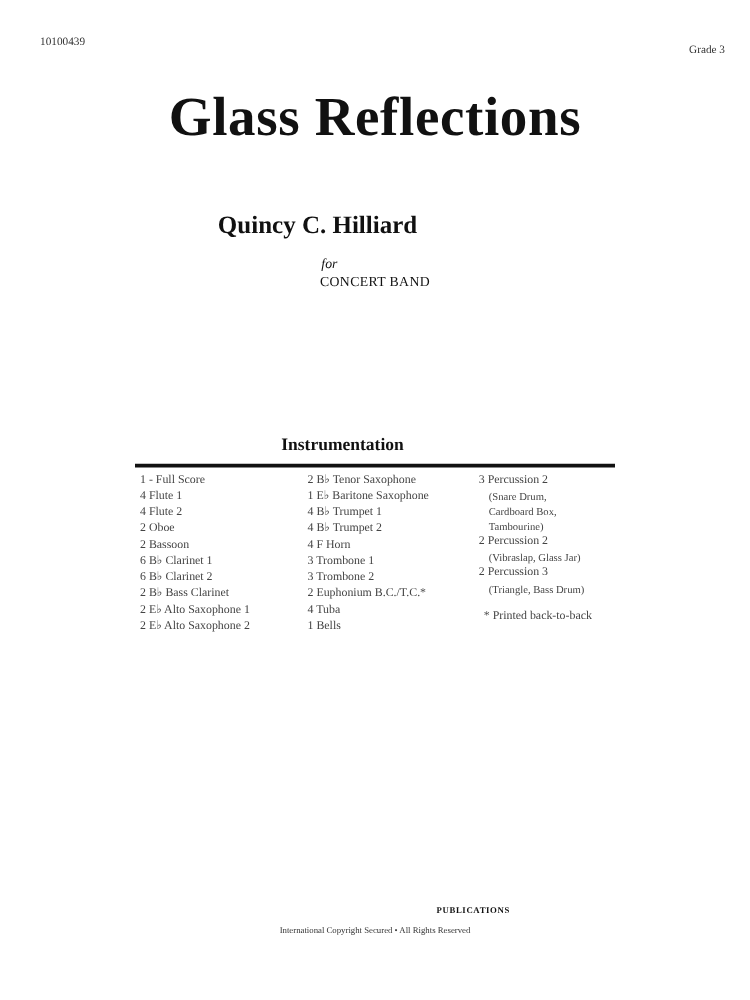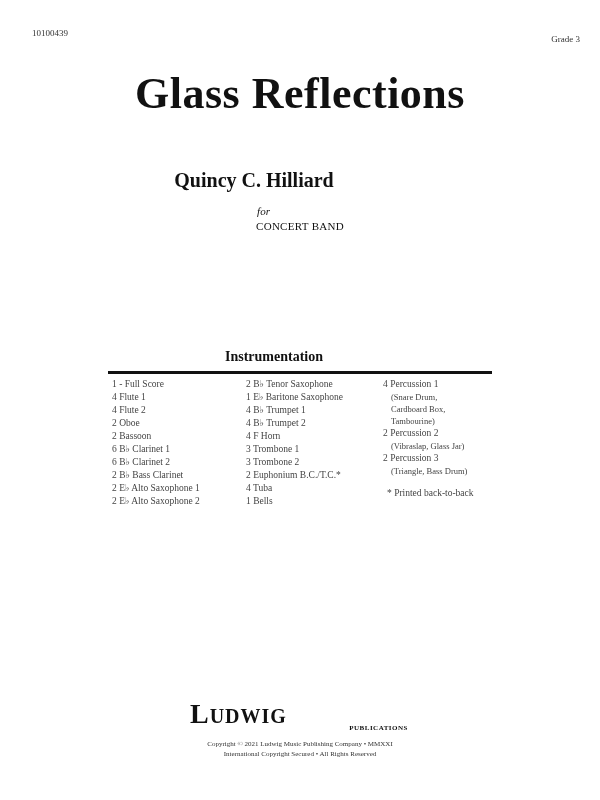--- a/index.html
+++ b/index.html
@@ -63,32 +63,30 @@
   <div>4 B♭ Trumpet 2</div>
   <div>4 F Horn</div>
   <div>3 Trombone 1</div>
   <div>3 Trombone 2</div>
   <div>2 Euphonium B.C./T.C.*</div>
   <div>4 Tuba</div>
   <div>1 Bells</div>
 </div>
 
 <div class="abs col col3">
-  <div>4 Percussion 1</div>
+  <div>3 Percussion 2</div>
   <div class="sub">(Snare Drum,</div>
   <div class="sub">Cardboard Box,</div>
   <div class="sub">Tambourine)</div>
   <div>2 Percussion 2</div>
   <div class="sub">(Vibraslap, Glass Jar)</div>
   <div>2 Percussion 3</div>
   <div class="sub">(Triangle, Bass Drum)</div>
   <div class="note">* Printed back-to-back</div>
 </div>
 
 <div class="abs logo">
-  <span class="logo-ludwig">Ludwig</span>
   <span class="logo-pub">PUBLICATIONS</span>
 </div>
 
 <div class="abs copyright">
-  <div>Copyright © 2021 Ludwig Music Publishing Company • MMXXI</div>
   <div>International Copyright Secured • All Rights Reserved</div>
 </div>
 
 </body></html>

